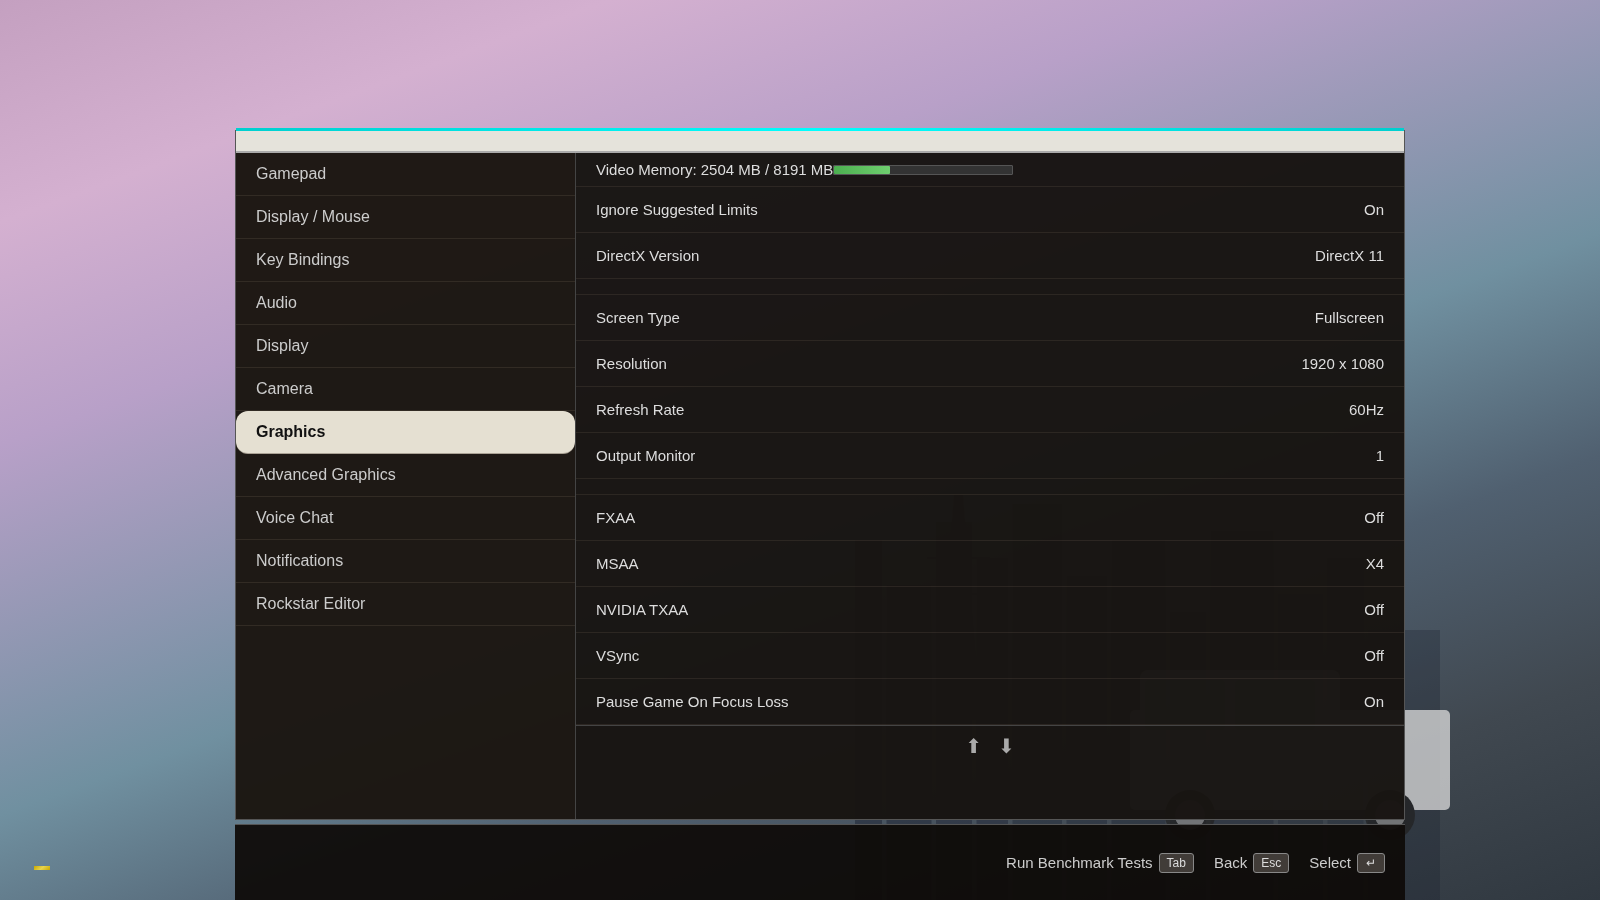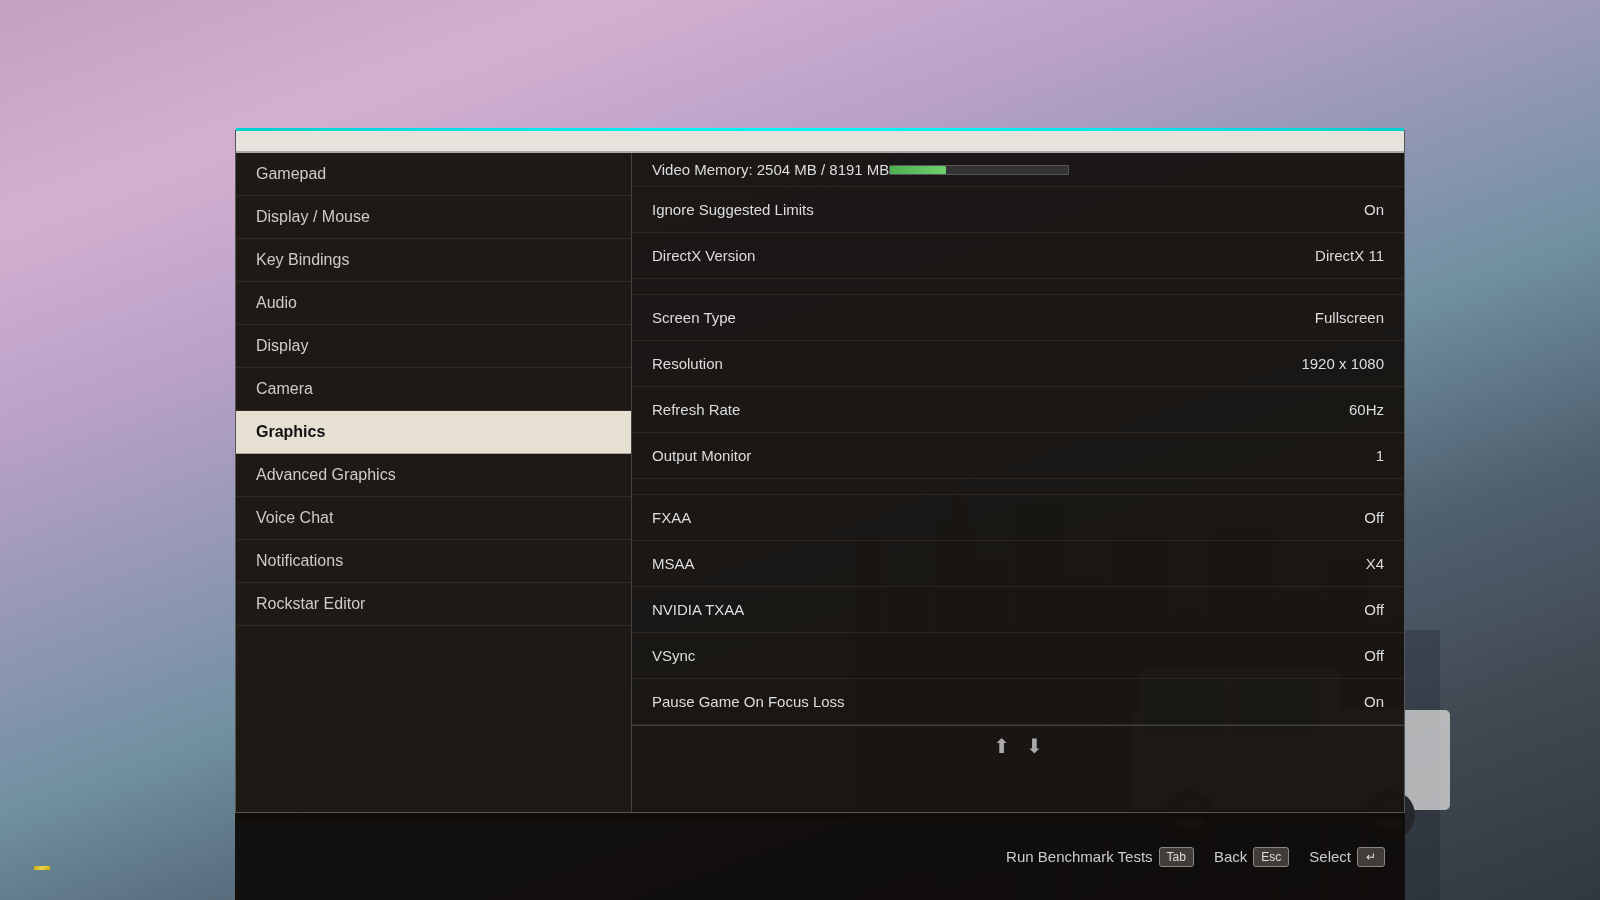--- a/index.html
+++ b/index.html
@@ -94,41 +94,42 @@
     }
 
     .settings-body {
       display: flex;
       flex: 1;
       overflow: hidden;
     }
 
     
     .menu-sidebar {
-      width: 396px;
+      width: 340px;
       flex-shrink: 0;
       background: rgba(30, 25, 20, 0.85);
       border-right: 1px solid #444;
       padding: 0;
       overflow-y: auto;
     }
 
     .menu-item {
       padding: 12px 20px;
       font-size: 16px;
       color: #ccc;
       cursor: pointer;
       border-bottom: 1px solid rgba(80,70,60,0.4);
       transition: background 0.1s;
     }
 
     .menu-item.active {
       background: rgba(240, 235, 220, 0.95);
       color: #111;
       font-weight: bold;
+      border-radius: 12px;
     }
 
     
     .content-area {
       flex: 1;
       padding: 0;
       overflow-y: auto;
       background: rgba(25, 22, 18, 0.7);
     }
 
@@ -202,21 +203,21 @@
       cursor: pointer;
       padding: 0 8px;
     }
 
     
     .bottom-toolbar {
       position: absolute;
       bottom: 0;
       left: 235px;
       right: 195px;
-      height: 88px;
+      height: 76px;
       background: rgba(15, 12, 10, 0.95);
       border-top: 1px solid #555;
       display: flex;
       align-items: center;
       justify-content: flex-end;
       padding: 0 20px;
       gap: 20px;
       z-index: 21;
     }
 

